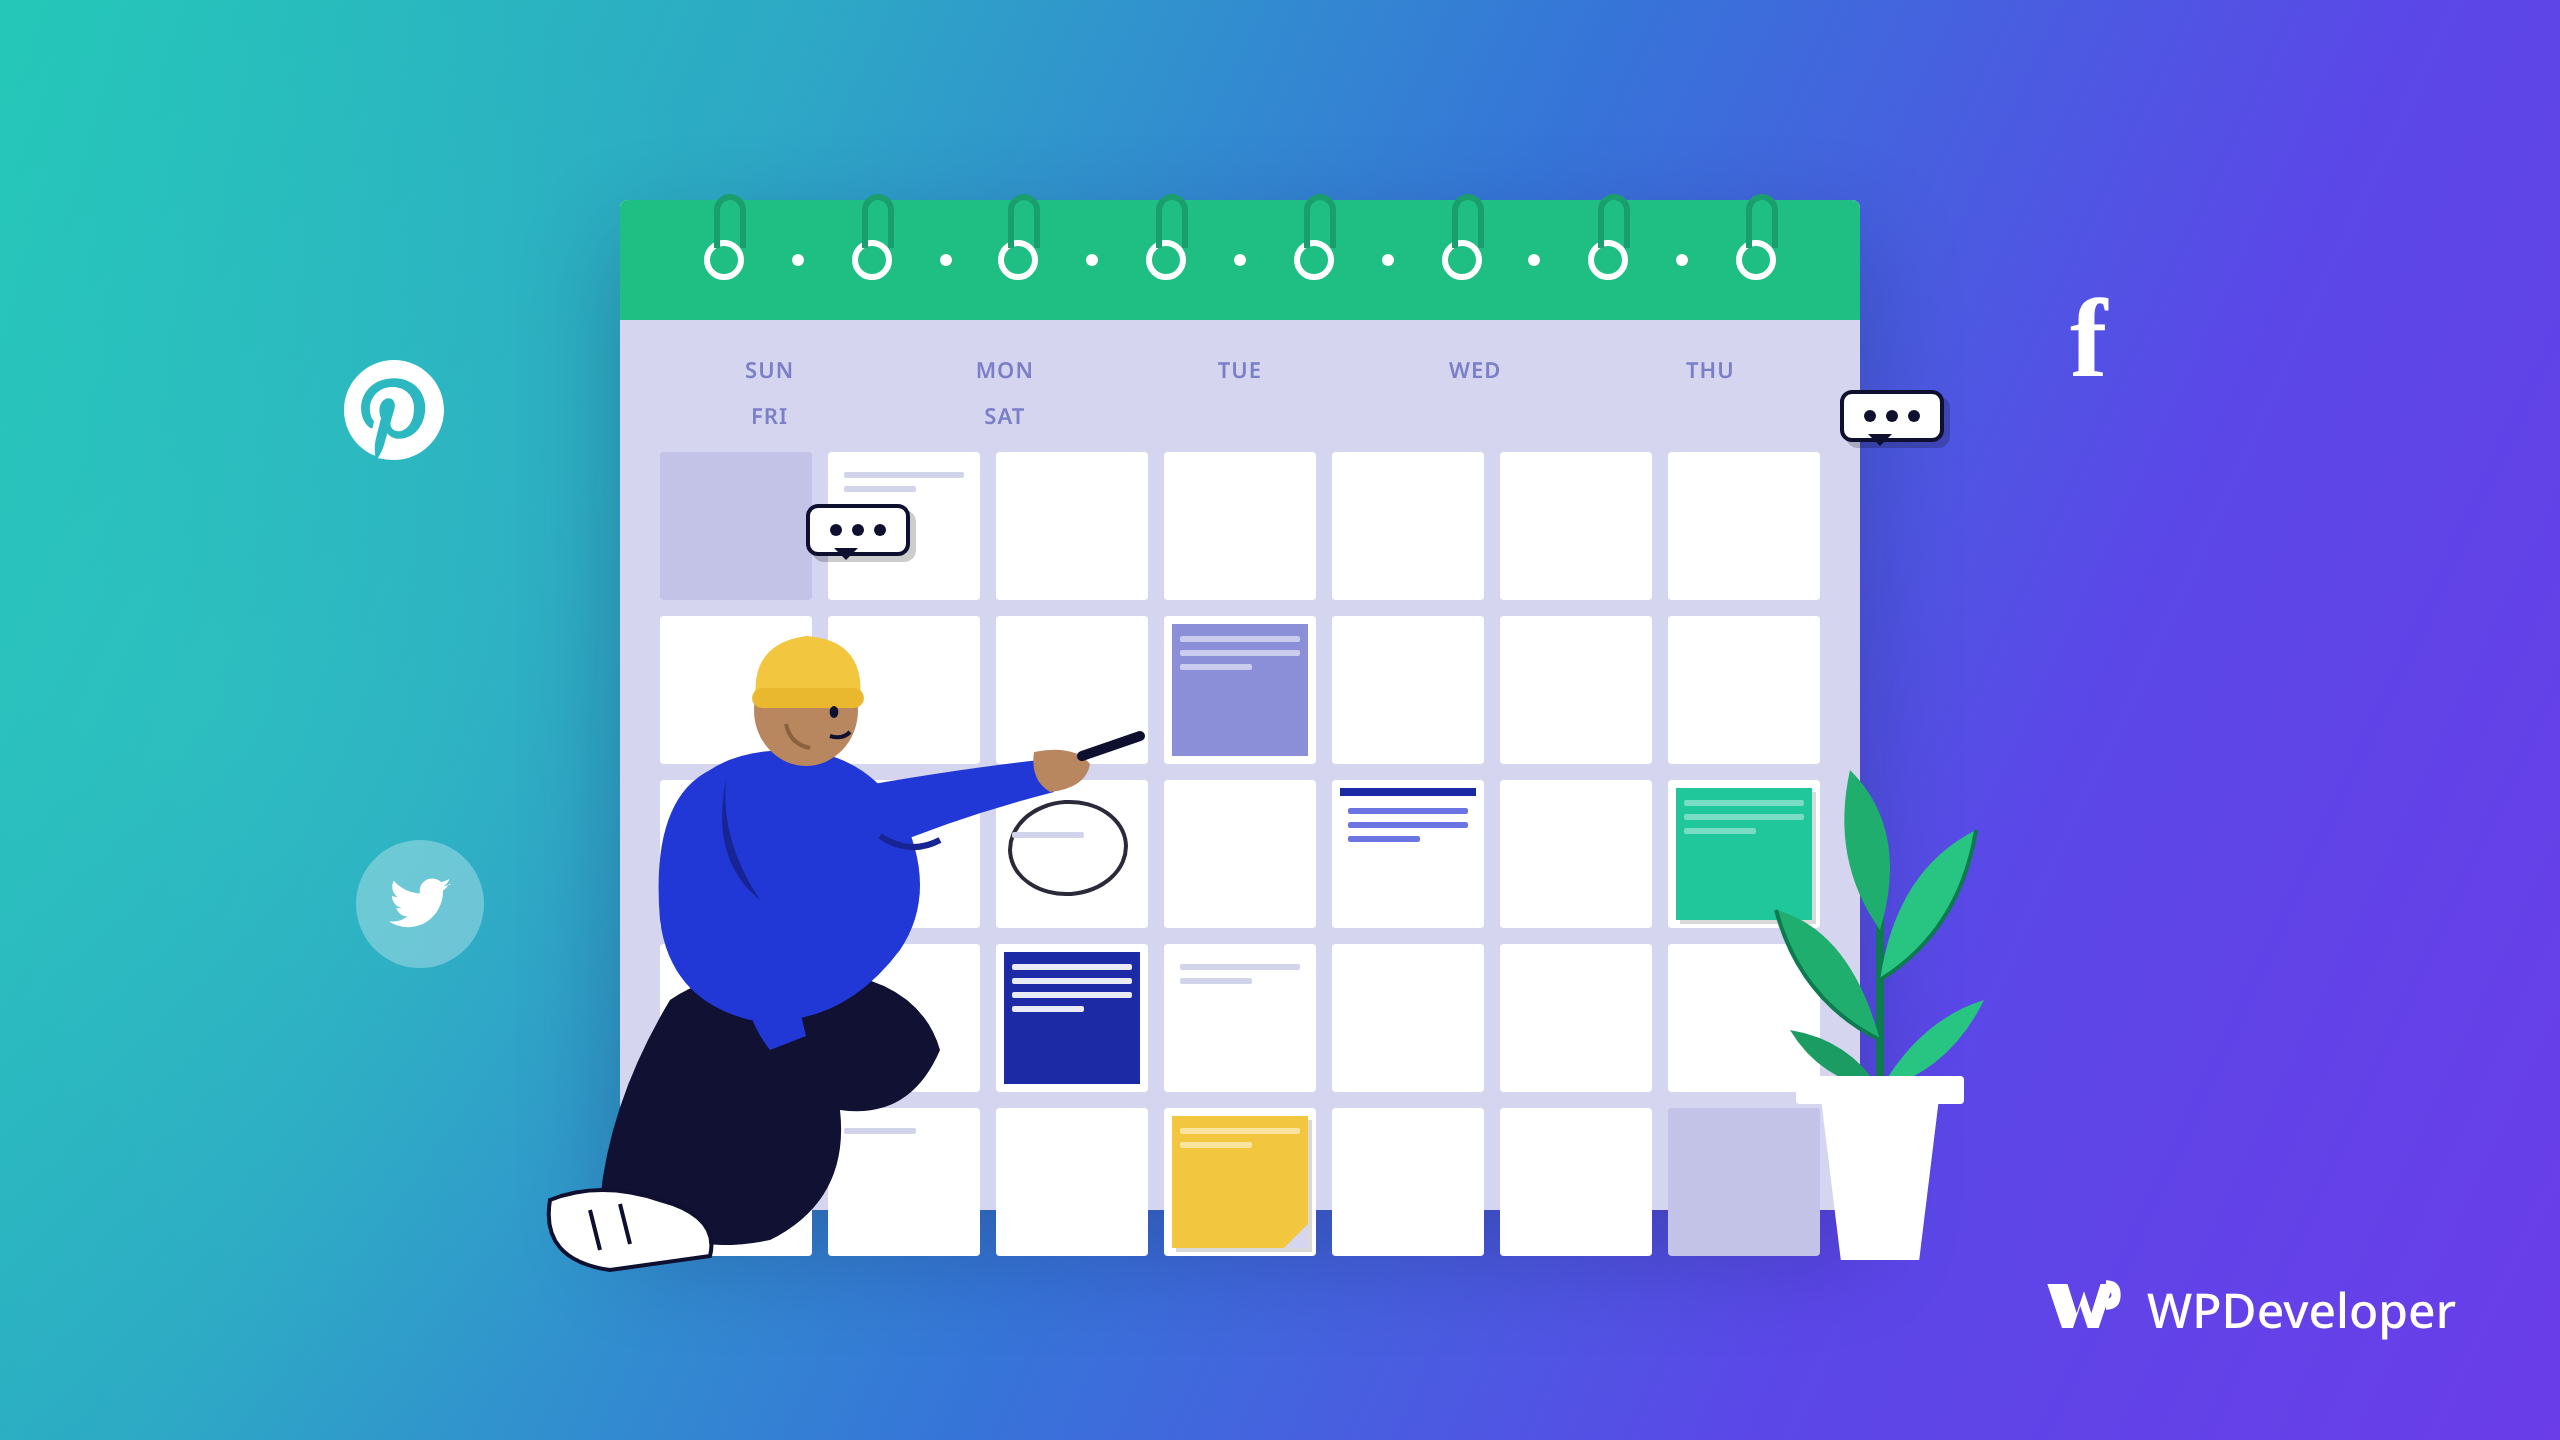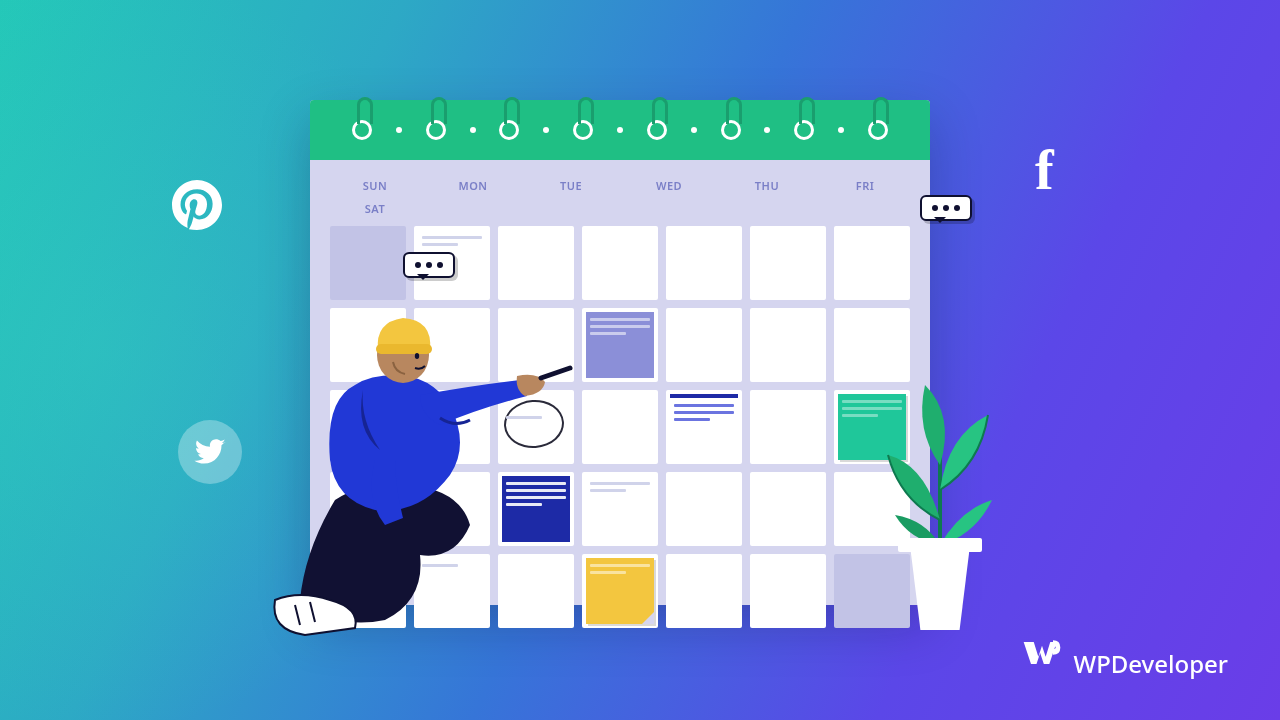--- a/index.html
+++ b/index.html
@@ -3,21 +3,21 @@
 <meta charset="utf-8">
 <style>
 *{margin:0;padding:0;box-sizing:border-box}
 body{width:1280px;height:720px;overflow:hidden;font-family:system-ui,-apple-system,sans-serif;background:linear-gradient(115deg,#24c8b8 0%,#2da9c5 25%,#3675d8 50%,#5b47e8 75%,#6a3de8 100%);position:relative}
 .bg-swoosh{position:absolute;width:900px;height:900px;border-radius:50%;background:radial-gradient(circle,rgba(50,210,190,.35) 0%,rgba(50,210,190,0) 60%);left:-350px;top:-100px}
 .calendar{position:absolute;left:310px;top:100px;width:620px;height:505px;background:#d5d5ef;border-radius:4px;box-shadow:0 20px 50px rgba(10,10,60,.25)}
 .cal-top{height:60px;background:#1fbf84;border-radius:4px 4px 0 0;display:flex;align-items:center;justify-content:space-around;padding:0 30px}
 .ring{width:20px;height:20px;border:3px solid #fff;border-radius:50%;position:relative}
 .ring::before{content:"";position:absolute;width:10px;height:24px;border:3px solid #1a9e6e;border-bottom:none;border-radius:10px 10px 0 0;left:2px;top:-26px;background:transparent}
 .dot{width:6px;height:6px;background:#fff;border-radius:50%}
-.day-headers{display:grid;grid-template-columns:repeat(6,1fr);padding:18px 20px 10px;gap:8px}
+.day-headers{display:grid;grid-template-columns:repeat(5,1fr);padding:18px 20px 10px;gap:8px}
 .day-headers span{font-size:11px;font-weight:600;color:#7a7fc7;text-align:center;letter-spacing:.5px}
 .grid{display:grid;grid-template-columns:repeat(7,1fr);grid-template-rows:repeat(5,74px);gap:8px;padding:0 20px 20px}
 .cell{background:#fff;border-radius:2px;position:relative;padding:6px}
 .cell.off{background:#c2c3e6}
 .note{position:absolute;inset:4px;padding:6px 4px}
 .note .line{height:3px;background:#a0a4d6;margin-bottom:4px;border-radius:1px}
 .note .line.s{width:60%}
 .note.purple{background:#8b8fd8}
 .note.purple .line{background:#fff;opacity:.55}
 .note.darkblue{background:#1d2aa6}
@@ -36,21 +36,21 @@
 .bubble .d{width:6px;height:6px;background:#0f1030;border-radius:50%}
 .bubble.b1{left:403px;top:252px}
 .bubble.b2{left:920px;top:195px}
 .person{position:absolute;left:245px;top:300px;width:340px;height:350px}
 .pinterest{position:absolute;left:172px;top:180px;width:50px;height:50px;color:#fff}
 .twitter{position:absolute;left:178px;top:420px;width:64px;height:64px;background:rgba(255,255,255,.3);border-radius:50%;display:flex;align-items:center;justify-content:center;color:#fff}
 .facebook{position:absolute;left:1035px;top:138px;color:#fff;font-size:56px;font-weight:700;font-family:Georgia,serif}
 .plant{position:absolute;left:870px;top:370px;width:140px;height:260px}
 .pot{position:absolute;bottom:0;left:35px;width:70px;height:80px;background:#fff;clip-path:polygon(8% 0,92% 0,78% 100%,22% 100%)}
 .pot-rim{position:absolute;bottom:78px;left:28px;width:84px;height:14px;background:#fff;border-radius:2px}
-.logo{position:absolute;right:52px;bottom:40px;display:flex;align-items:flex-end;gap:10px;color:#fff}
+.logo{position:absolute;right:52px;bottom:40px;display:flex;align-items:center;gap:10px;color:#fff}
 .logo-mark svg{width:44px;height:44px}
 .logo-text{font-size:24px;font-weight:500}
 </style>
 </head>
 <body>
 
 <div class="bg-swoosh"></div>
 
 <div class="calendar">
   <div class="cal-top">

